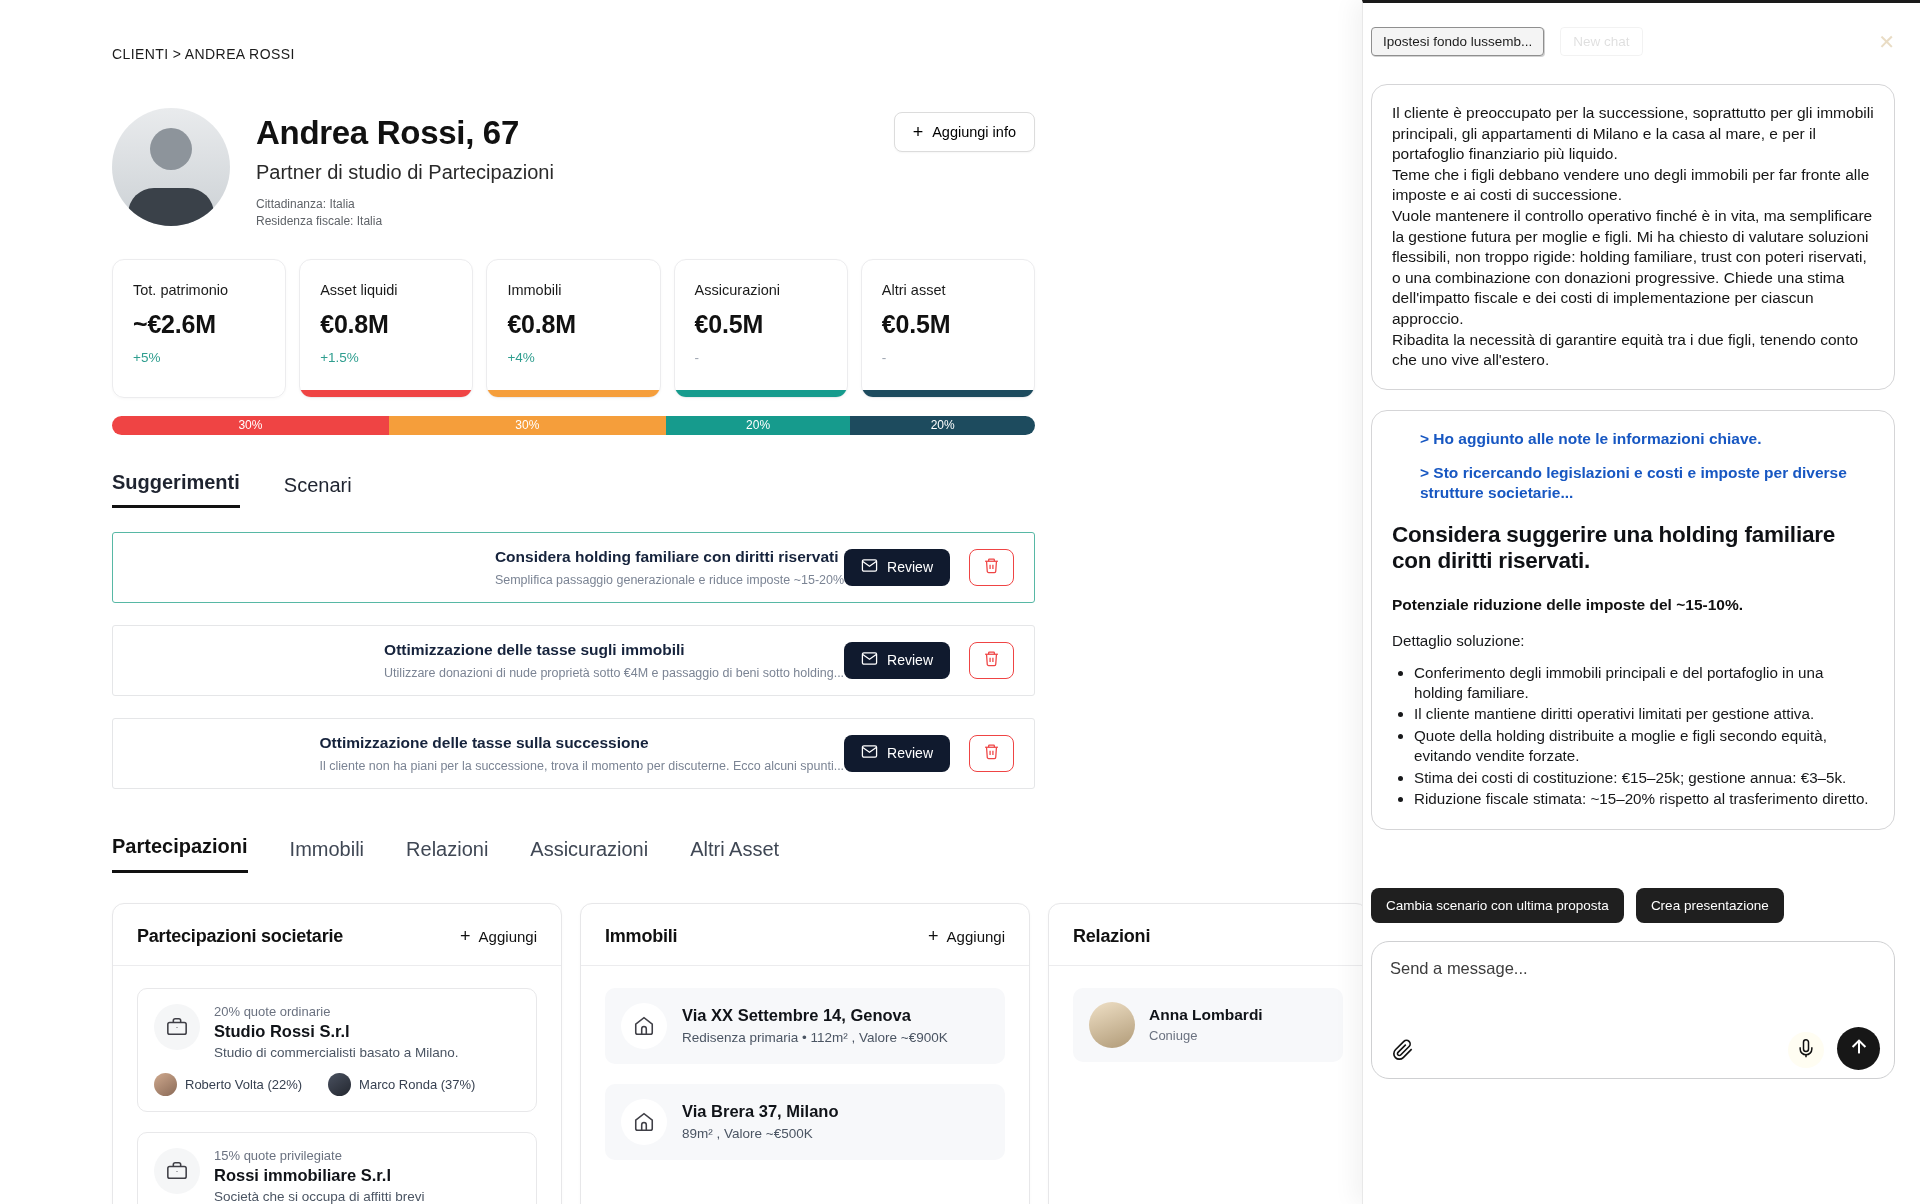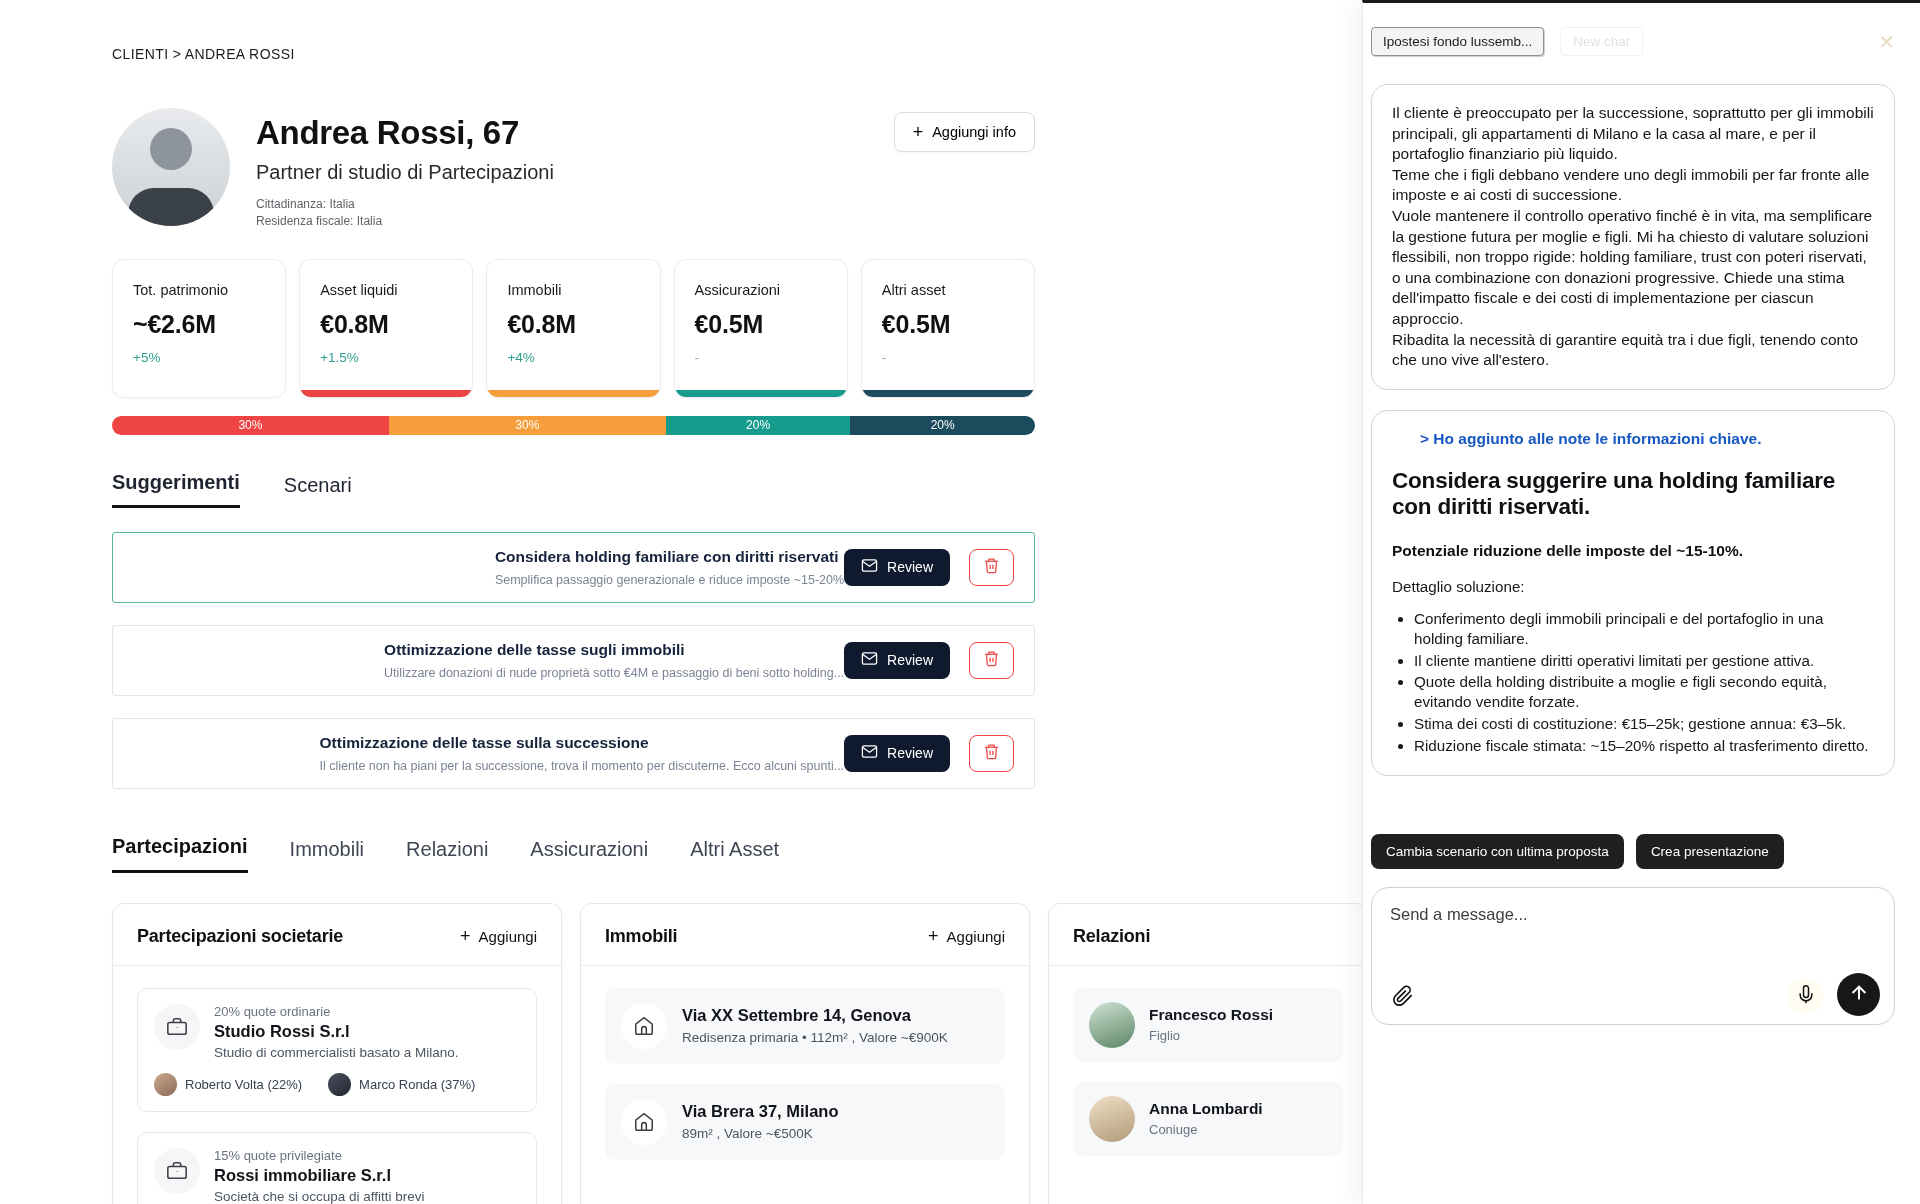--- a/index.html
+++ b/index.html
@@ -394,27 +394,20 @@
       </div>
     </div>
 
     <div class="panel-card w3">
       <div class="panel-head">
         <div class="panel-title">Relazioni</div>
       </div>
       <div class="panel-divider"></div>
       <div class="panel-body">
         <div class="rel-item">
-          <span class="avatar-md av-green"></span>
-          <div>
-            <div class="rel-name">Francesco Rossi</div>
-            <div class="rel-role">Figlio</div>
-          </div>
-        </div>
-        <div class="rel-item">
           <span class="avatar-md av-blonde"></span>
           <div>
             <div class="rel-name">Anna Lombardi</div>
             <div class="rel-role">Coniuge</div>
           </div>
         </div>
       </div>
     </div>
   </div>
 </div>
@@ -427,20 +420,21 @@
     <span class="chat-close">✕</span>
   </div>
 
   <div class="bubble user-msg">Il cliente è preoccupato per la successione, soprattutto per gli immobili principali, gli appartamenti di Milano e la casa al mare, e per il portafoglio finanziario più liquido.
 Teme che i figli debbano vendere uno degli immobili per far fronte alle imposte e ai costi di successione.
 Vuole mantenere il controllo operativo finché è in vita, ma semplificare la gestione futura per moglie e figli. Mi ha chiesto di valutare soluzioni flessibili, non troppo rigide: holding familiare, trust con poteri riservati, o una combinazione con donazioni progressive. Chiede una stima dell'impatto fiscale e dei costi di implementazione per ciascun approccio.
 Ribadita la necessità di garantire equità tra i due figli, tenendo conto che uno vive all'estero.</div>
 
   <div class="bubble">
     <div class="ai-status">&gt; Ho aggiunto alle note le informazioni chiave.</div>
+    <div class="ai-status">&gt; Sto ricercando legislazioni e costi e imposte per diverse strutture societarie...</div>
     <div class="ai-heading">Considera suggerire una holding familiare con diritti riservati.</div>
     <div class="ai-bold">Potenziale riduzione delle imposte del ~15-10%.</div>
     <div class="ai-detail">Dettaglio soluzione:</div>
     <ul class="ai-bullets">
       <li>Conferimento degli immobili principali e del portafoglio in una holding familiare.</li>
       <li>Il cliente mantiene diritti operativi limitati per gestione attiva.</li>
       <li>Quote della holding distribuite a moglie e figli secondo equità, evitando vendite forzate.</li>
       <li>Stima dei costi di costituzione: €15–25k; gestione annua: €3–5k.</li>
       <li>Riduzione fiscale stimata: ~15–20% rispetto al trasferimento diretto.</li>
     </ul>

